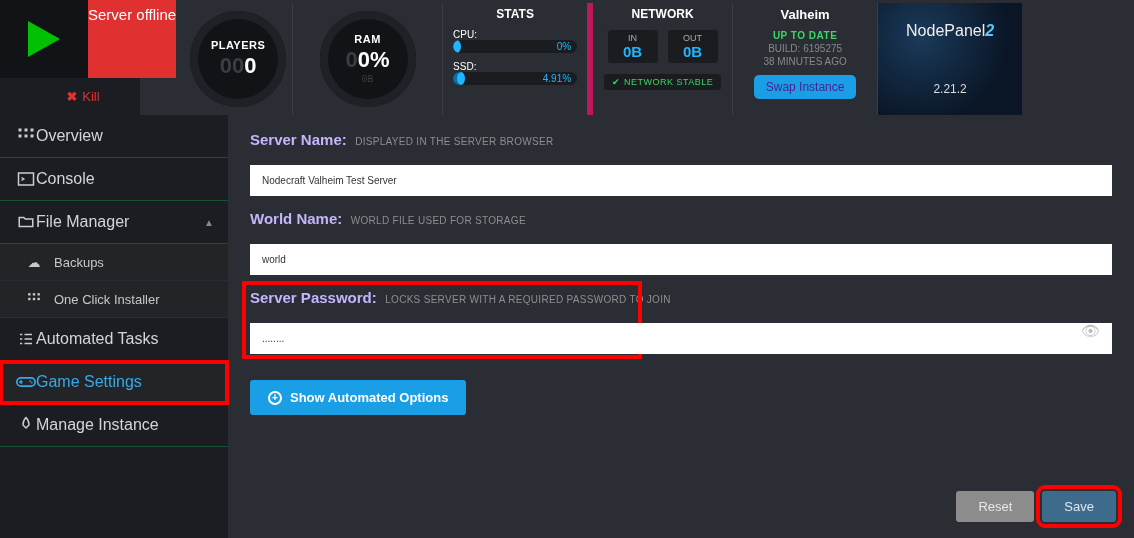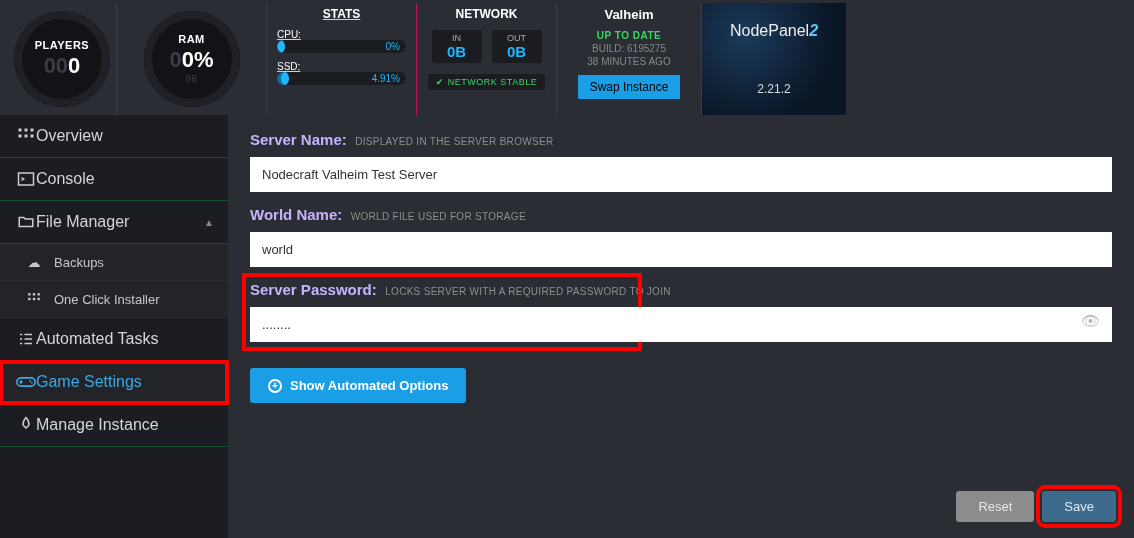--- a/index.html
+++ b/index.html
@@ -17,80 +17,98 @@
 .gauges { display: flex; flex: 1; align-items: flex-start; padding-top: 3px; gap: 0; height: 115px; background: #2a2d33; }
 .gauge-wrap { display: flex; align-items: center; justify-content: center; height: 112px; padding: 0 6px; border-right: 1px solid #3b3e45; }
 .gauge-wrap:first-child { margin-left: 8px; }
 .circle { width: 96px; height: 96px; border-radius: 50%; background: #121316; display: flex; flex-direction: column; align-items: center; justify-content: center; box-shadow: inset 0 0 0 8px #1f2126; }
 .circle-label { color: #fff; font-size: 11px; font-weight: bold; letter-spacing: .5px; }
 .circle-value { font-family: "Courier New", monospace; font-size: 22px; font-weight: bold; color: #fff; margin-top: 2px; }
 .circle-prefix::before { content: "00"; color: #3a3d43; }
 .pct-prefix::before { content: "0"; color: #3a3d43; }
 .circle-sub { font-size: 10px; color: #3a3d43; font-family: "Courier New", monospace; }
 
-.stats-box { width: 150px; padding: 4px 10px; height: 112px; border-right: 1px solid #be185d; text-decoration: underline; }
+.stats-box { width: 150px; padding: 4px 10px; height: 112px; border-right: 6px solid #be185d; }
 .stats-title { text-align: center; color: #fff; font-size: 12px; font-weight: bold; margin-bottom: 8px; }
 .stat-row { margin-bottom: 8px; }
 .stat-row label { font-size: 10px; color: #fff; display: block; }
 .stat-bar { background: #1a1c20; height: 13px; border-radius: 7px; position: relative; overflow: hidden; }
 .stat-bar-fill { position: absolute; left: 0; top: 0; bottom: 0; background: #0a6fa5; }
 .stat-bar-dot { position: absolute; left: 0; top: 0; bottom: 0; width: 8px; background: #1fb5ff; border-radius: 50%; }
 .stat-val { position: absolute; right: 6px; top: 0; font-size: 10px; color: #1fb5ff; line-height: 13px; }
 
 .net-box { width: 140px; padding: 4px 8px; height: 112px; border-right: 1px solid #3b3e45; text-align: center; }
 .io { display: flex; justify-content: center; gap: 8px; margin-top: 6px; }
 .io-cell { background: #1a1c20; border: 1px solid #2a2d33; border-radius: 4px; width: 52px; padding: 3px 0; }
 .io-cell .lab { font-size: 9px; color: #aaa; }
 .io-cell .val { font-size: 15px; color: #1fb5ff; font-weight: bold; }
 .net-stable { display: inline-flex; align-items: center; gap: 4px; margin-top: 10px; background: #1a1c20; border-radius: 3px; padding: 3px 8px; font-size: 9px; color: #3bd664; letter-spacing: .5px; }
 
 .valheim-box { width: 145px; padding: 4px 8px; height: 112px; border-right: 1px solid #3b3e45; text-align: center; }
 .game-name { color: #fff; font-size: 13px; font-weight: bold; margin-bottom: 8px; }
 .uptodate { color: #3bd664; font-size: 10px; font-weight: bold; letter-spacing: .5px; }
 .build { color: #888; font-size: 10px; margin-top: 2px; }
 .ago { color: #888; font-size: 10px; margin-top: 2px; }
-.swap { background: #1a9ee5; color: #000000; border: none; border-radius: 0; padding: 5px 12px; font-size: 12px; margin-top: 8px; cursor: pointer; }
+.swap { background: #1a9ee5; color: #4c1d95; border: none; border-radius: 5px; padding: 5px 12px; font-size: 12px; margin-top: 8px; cursor: pointer; }
 
 .brand-box { width: 144px; height: 112px; position: relative; overflow: hidden; background: radial-gradient(circle at 30% 30%, #1a3a5a, #0a1525 70%); display: flex; flex-direction: column; align-items: center; justify-content: center; gap: 36px; }
 .brand { color: #efefef; font-size: 16px; }
 .brand .two { font-style: italic; color: #56c9ff; font-weight: bold; }
 .brand-ver { color: #ddd; font-size: 12px; margin-top: 6px; }
 
 .page { display: flex; height: calc(538px - 115px); }
 .sidebar { width: 228px; background: #1b1d22; }
 .side-item { display: flex; align-items: center; gap: 0; padding: 11px 16px; font-size: 16px; color: #d5d5d5; border-bottom: 1px solid #14532d; cursor: pointer; position: relative; }
 .side-item.active { color: #3aa8e5; background: #222428; }
 .side-item-sub { padding: 8px 16px 8px 24px; font-size: 13px; color: #c8c8c8; background: #222428; border-bottom: 1px solid #2a2c32; display:flex; align-items:center; gap:10px; cursor:pointer; }
 .side-icon { width: 20px; height: 20px; display: inline-flex; align-items: center; justify-content: center; }
 .chev { position: absolute; right: 14px; top: 50%; transform: translateY(-50%); font-size: 10px; color: #888; }
 .highlight-red { outline: 4px solid #ff0000; outline-offset: -3px; }
 
 .content { flex: 1; padding: 16px 22px; position: relative; }
 .field-group { margin-bottom: 14px; position: relative; }
 .lbl { color: #c4b5fd; font-size: 15px; font-weight: bold; }
 .hint { color: #8e8e8e; font-size: 10px; letter-spacing: .3px; margin-left: 4px; }
-.text-input { width: 100%; background: #fff; color: #333; border: none; padding: 10px 12px; font-size: 13px; margin-top: 8px; }
+.text-input { width: 100%; background: #fff; color: #333; border: none; padding: 10px 12px; font-size: 10px; margin-top: 16px; }
 .pw-wrap { position: relative; }
 .eye { position: absolute; right: 12px; top: 50%; transform: translateY(-50%); color: #bbb; font-size: 15px; }
 .red-box-pw { position: absolute; border: 4px solid #ff0000; left: -8px; top: -8px; width: 400px; height: 78px; pointer-events: none; }
 
 .adv-btn { background: #1a9ee5; color: #fff; border: none; border-radius: 3px; padding: 10px 18px; font-size: 13px; font-weight: bold; cursor: pointer; display: inline-flex; align-items: center; gap: 8px; margin-top: 12px; }
 
 .footer-btns { position: absolute; bottom: 16px; right: 18px; display: flex; gap: 8px; }
 .btn { border: none; border-radius: 3px; padding: 8px 22px; font-size: 13px; cursor: pointer; }
 .btn-reset { background: #8c8c8c; color: #e8e8e8; }
 .btn-save { background: #3e6b8c; color: #dce8f2; }
 .save-red { outline: 4px solid #ff0000; outline-offset: 2px; }
 
 svg { display: block; }
 </style>
 </head>
 <body>
 
 <div class="top-bar">
+  <div style="display:flex;flex-direction:column;">
+    <div style="display:flex;">
+      <div class="start-block">
+        <div class="start-triangle"></div>
+      </div>
+      <div class="offline" style="flex:1">Server offline</div>
+    </div>
+    <div class="restart-kill">
+      <div class="restart">
+        
+        
+      </div>
+      <div class="kill">
+        <span style="font-weight:bold;">✖</span>
+        <span>Kill</span>
+      </div>
+    </div>
+  </div>
 
   <div class="gauges">
     <div class="gauge-wrap">
       <div class="circle">
         <div class="circle-label">PLAYERS</div>
         <div class="circle-value"><span class="circle-prefix"></span><span>0</span></div>
       </div>
     </div>
     <div class="gauge-wrap" style="width:150px;">
       <div class="circle">

